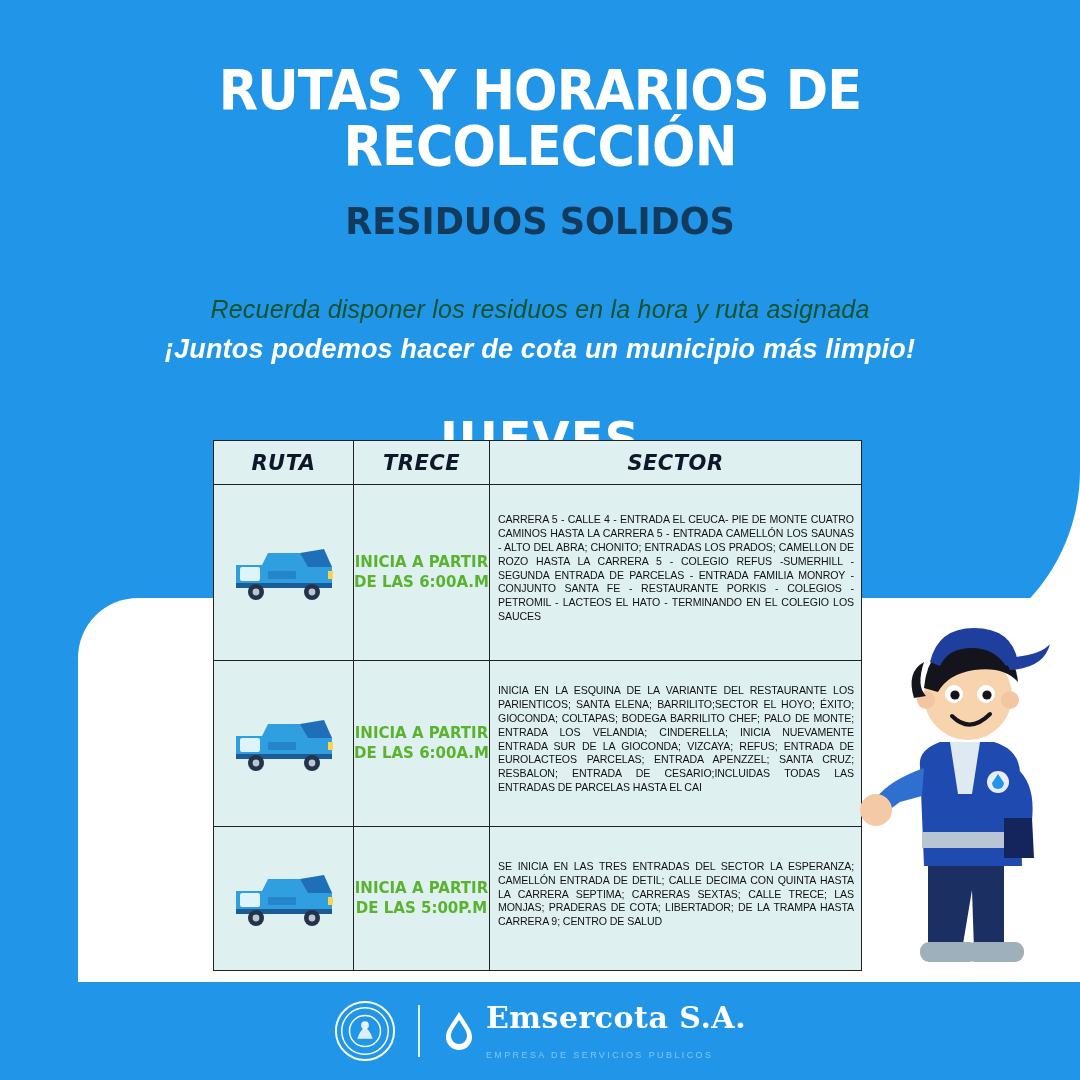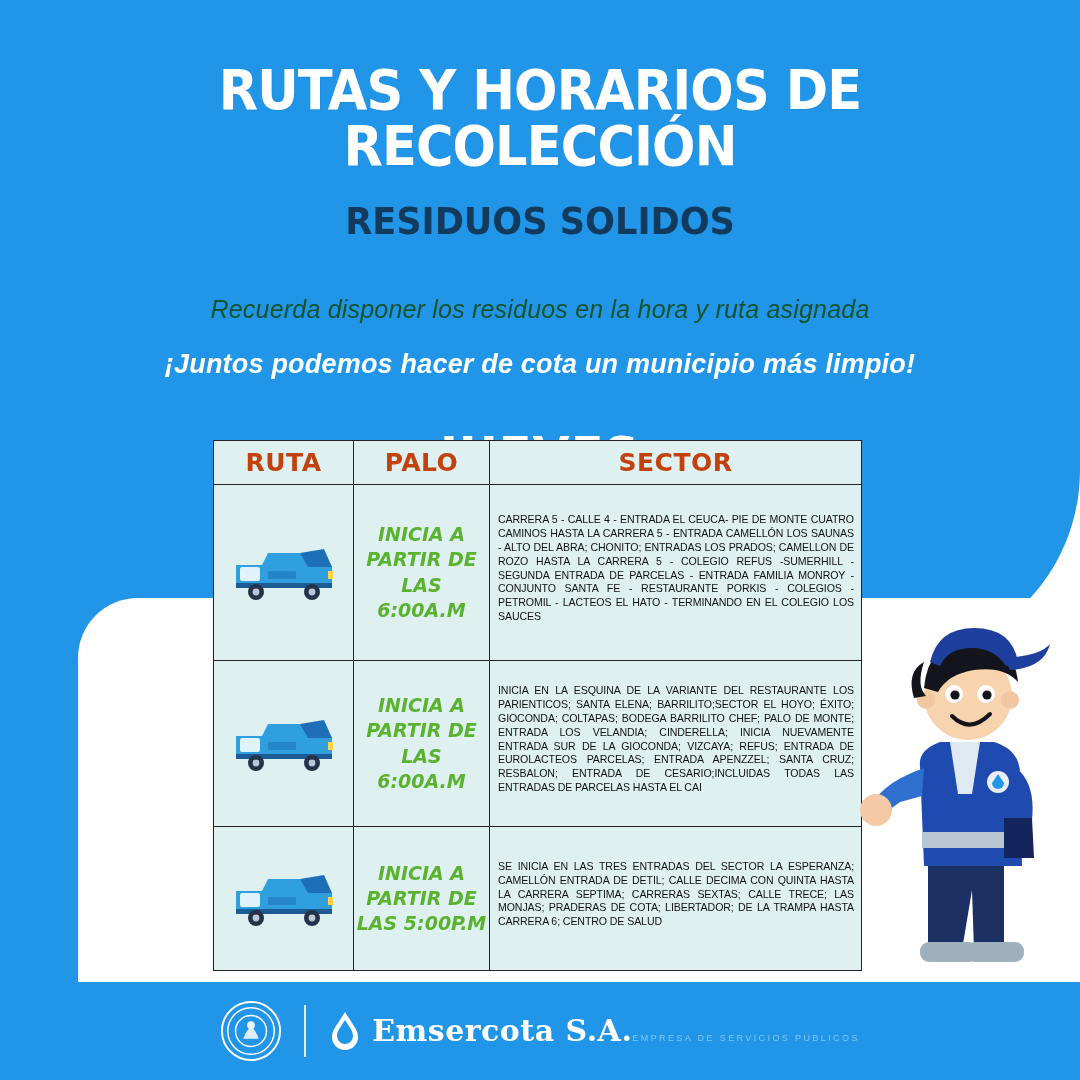--- a/index.html
+++ b/index.html
@@ -71,21 +71,21 @@
     transform: scaleX(0.95);
   }
   .tagline-1 {
     margin-top: 52px;
     font-size: 25px;
     font-style: italic;
     color: #14532d;
     letter-spacing: 0.2px;
   }
   .tagline-2 {
-    margin-top: 25px;
+    margin-top: 10px;
     font-size: 27px;
     font-style: italic;
     font-weight: bold;
     color: #ffffff;
     letter-spacing: 0.2px;
   }
   .day-title {
     margin-top: 46px;
     font-family: "DejaVu Sans", sans-serif;
     font-weight: bold;
@@ -106,39 +106,39 @@
     border-collapse: collapse;
     background: #dff0f0;
     table-layout: fixed;
   }
   table.schedule th, table.schedule td {
     border: 1px solid #222;
     vertical-align: middle;
   }
   table.schedule thead th {
     height: 44px;
-    color: #c2410c;
-    font-family: "DejaVu Sans", sans-serif;
-    font-weight: bold;
-    font-size: 25px;
+    color: #0f172a;
+    font-family: "DejaVu Sans", sans-serif;
+    font-weight: bold;
+    font-style: italic;
+    font-size: 21px;
     letter-spacing: 0.5px;
     background: #dff0f0;
   }
   .col-ruta { width: 140px; }
   .col-hora { width: 136px; }
   .col-sector { width: 372px; }
 
   td.ruta-cell { text-align: center; padding: 4px 0; background: #dff0f0; }
   td.hora-cell {
     text-align: center;
     color: #5ab32e;
     font-family: "DejaVu Sans", sans-serif;
     font-weight: bold;
-    font-style: italic;
-    font-size: 19px;
+    font-size: 15px;
     line-height: 1.32;
     background: #dff0f0;
   }
   td.sector-cell {
     padding: 0 7px 8px 8px;
     color: #111;
     font-size: 10.6px;
     line-height: 1.30;
     letter-spacing: -0.1px;
     text-align: justify;
@@ -185,21 +185,21 @@
     letter-spacing: 0.5px;
     line-height: 1;
   }
   .brand-sub {
     color: #7fc6f2;
     font-size: 9px;
     letter-spacing: 2.4px;
     margin-top: 17px;
     font-family: "Liberation Sans", sans-serif;
   }
-  .brand-col { display: flex; flex-direction: row; }
+  .brand-col { display: flex; flex-direction: column; }
 </style>
 </head>
 <body>
 
 <div id="poster">
 
   <div class="blue-top"></div>
   <div class="blue-left-strip"></div>
   <div class="white-panel"></div>
   <div class="blue-bottom"></div>
@@ -210,21 +210,21 @@
     <div class="tagline-1">Recuerda disponer los residuos en la hora y ruta asignada</div>
     <div class="tagline-2">¡Juntos podemos hacer de cota un municipio más limpio!</div>
     <div class="day-title">JUEVES</div>
   </div>
 
   <div class="table-wrap">
     <table class="schedule">
       <thead>
         <tr>
           <th class="col-ruta">RUTA</th>
-          <th class="col-hora">PALO</th>
+          <th class="col-hora">TRECE</th>
           <th class="col-sector">SECTOR</th>
         </tr>
       </thead>
       <tbody>
         <tr class="row-1">
           <td class="ruta-cell">
             <svg class="truck" width="112" height="72" viewBox="0 0 112 72">
               <path d="M8 48 L8 28 L34 28 L40 16 L72 16 L80 24 L100 24 L104 30 L104 48 Z" fill="#2f9fe0"></path>
               <path d="M72 16 L96 12 L104 30 L80 30 Z" fill="#1e6fb8"></path>
               <rect x="12" y="30" width="20" height="14" rx="2" fill="#dff3fb"></rect>
@@ -270,21 +270,21 @@
               <rect x="40" y="34" width="28" height="8" rx="1" fill="#1e6fb8" opacity=".55"></rect>
               <rect x="8" y="46" width="96" height="5" fill="#1b5c96"></rect>
               <circle cx="28" cy="55" r="8" fill="#24324a"></circle>
               <circle cx="28" cy="55" r="3.4" fill="#b9c6d4"></circle>
               <circle cx="84" cy="55" r="8" fill="#24324a"></circle>
               <circle cx="84" cy="55" r="3.4" fill="#b9c6d4"></circle>
               <rect x="100" y="34" width="5" height="8" fill="#ffd34d"></rect>
             </svg>
           </td>
           <td class="hora-cell">INICIA A PARTIR DE LAS 5:00P.M</td>
-          <td class="sector-cell">SE INICIA EN LAS TRES ENTRADAS DEL SECTOR LA ESPERANZA; CAMELLÓN ENTRADA DE DETIL; CALLE DECIMA CON QUINTA HASTA LA CARRERA SEPTIMA; CARRERAS SEXTAS; CALLE TRECE; LAS MONJAS; PRADERAS DE COTA; LIBERTADOR; DE LA TRAMPA HASTA CARRERA 6; CENTRO DE SALUD</td>
+          <td class="sector-cell">SE INICIA EN LAS TRES ENTRADAS DEL SECTOR LA ESPERANZA; CAMELLÓN ENTRADA DE DETIL; CALLE DECIMA CON QUINTA HASTA LA CARRERA SEPTIMA; CARRERAS SEXTAS; CALLE TRECE; LAS MONJAS; PRADERAS DE COTA; LIBERTADOR; DE LA TRAMPA HASTA CARRERA 9; CENTRO DE SALUD</td>
         </tr>
       </tbody>
     </table>
   </div>
 
   <svg class="mascot" viewBox="0 0 220 420">
 
     <path d="M74 290 L150 290 L150 380 L120 380 L118 320 L108 380 L74 380 Z" fill="#1b2f63"></path>
     <rect x="66" y="372" width="58" height="20" rx="9" fill="#9fb0bd"></rect>
     <rect x="112" y="372" width="58" height="20" rx="9" fill="#9fb0bd"></rect>

